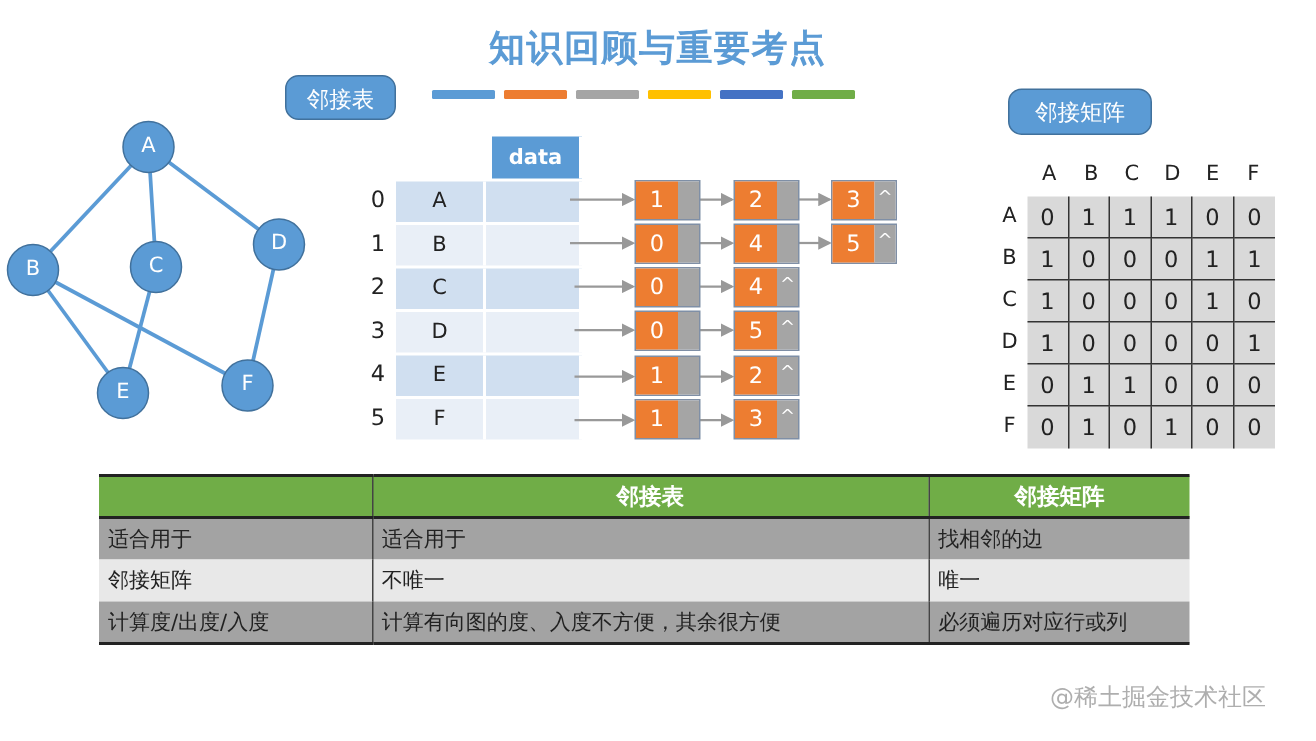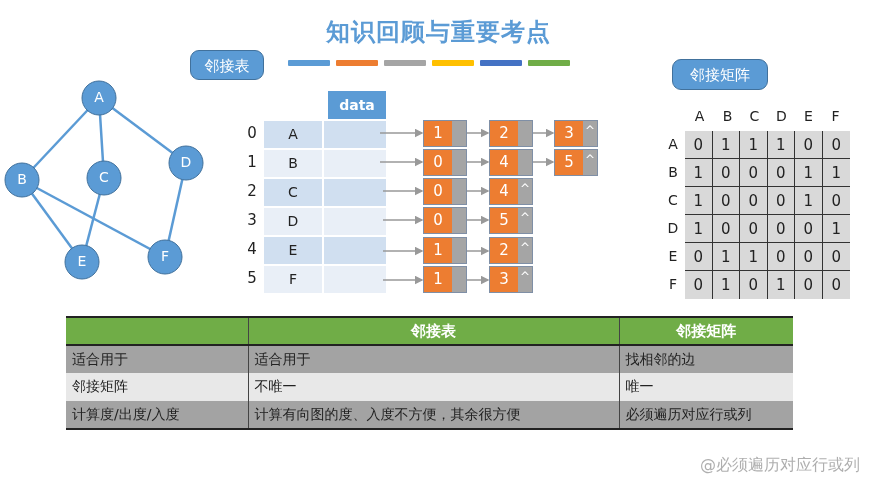--- a/index.html
+++ b/index.html
@@ -293,13 +293,13 @@
     <td class="colsep">唯一</td>
   </tr>
   <tr class="w">
     <td>计算度/出度/入度</td>
     <td class="colsep">计算有向图的度、入度不方便，其余很方便</td>
     <td class="colsep">必须遍历对应行或列</td>
   </tr>
 </tbody>
   </table>
 
-<div class="watermark">@必须遍历对应行或列</div>
+<div class="watermark">@稀土掘金技术社区</div>
 
 </body></html>

